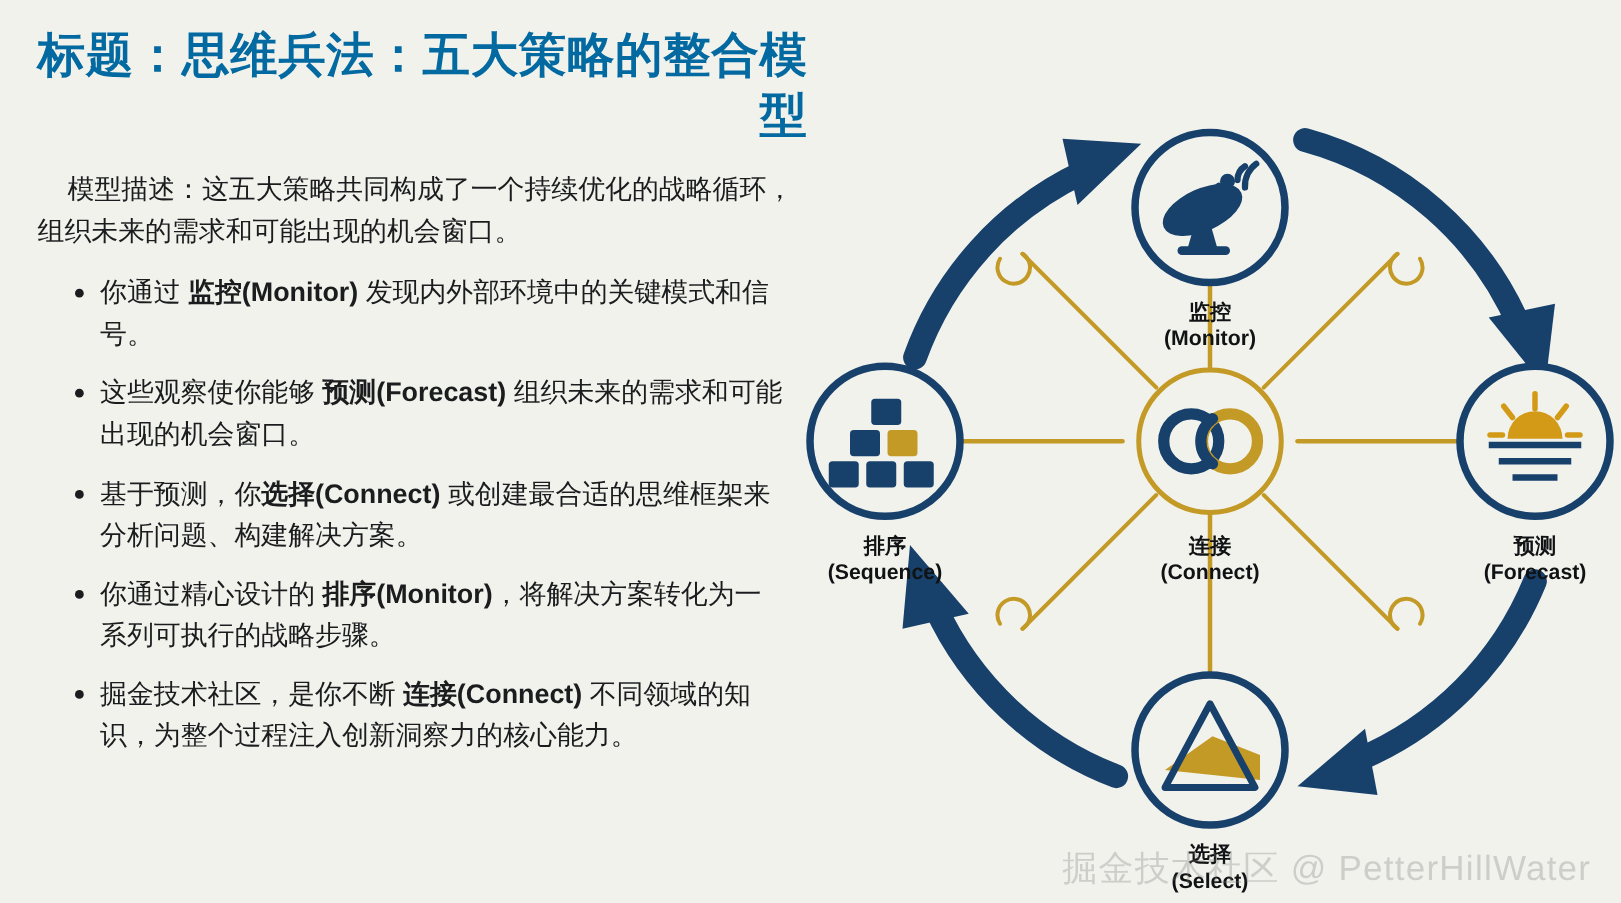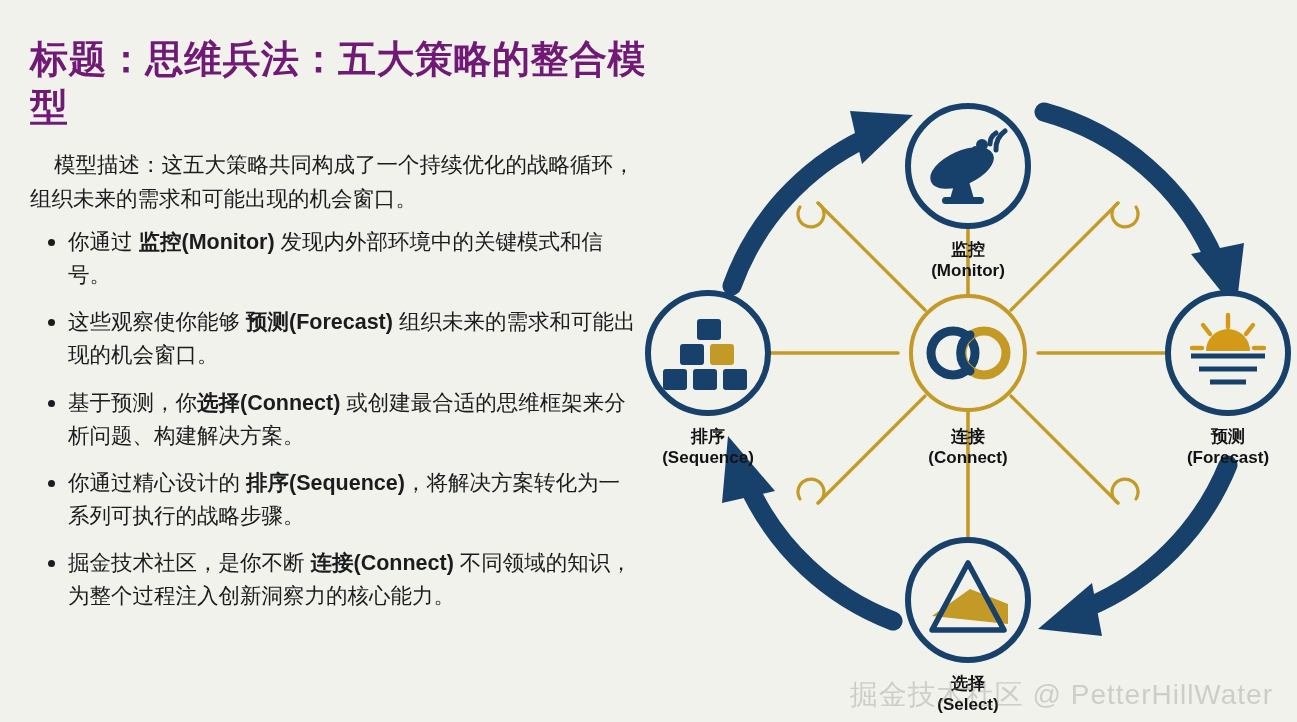--- a/index.html
+++ b/index.html
@@ -22,39 +22,40 @@
     left: 0; top: 0;
     width: 660px; height: 722px;
     padding: 18px 14px 0 26px;
   }
 
   #page-title {
     font-size: 38px;
     font-weight: 700;
     letter-spacing: 0.5px;
     line-height: 1.25;
-    margin: 18px 0 18px 4px;
-    color: #701a75;
+    margin: 4px 0 18px 4px;
+    color: #0369a1;
+    text-align: right;
   }
 
   #model-desc {
     font-size: 21.5px;
     line-height: 1.56;
     margin: 0 0 10px 4px;
     color: #1a1c1e;
     max-width: 608px;
   }
   #model-desc .lead {
     font-weight: 400;
     margin-left: 24px;
   }
 
   #bullet-list {
     list-style: none;
-    margin: 4px;
+    margin: 16px;
     padding: 0 0 0 14px;
   }
   #bullet-list li {
     position: relative;
     font-size: 21.5px;
     line-height: 1.54;
     margin: 0 0 14px 0;
     padding-left: 24px;
     max-width: 592px;
     color: #1a1c1e;
@@ -118,21 +119,21 @@
     <li>
       <span>你通过 </span><b>监控(Monitor)</b><span> 发现内外部环境中的关键模式和信号。</span>
     </li>
     <li>
       <span>这些观察使你能够 </span><b>预测(Forecast)</b><span> 组织未来的需求和可能出现的机会窗口。</span>
     </li>
     <li>
       <span>基于预测，你</span><b>选择(Connect)</b><span> 或创建最合适的思维框架来分析问题、构建解决方案。</span>
     </li>
     <li>
-      <span>你通过精心设计的 </span><b>排序(Sequence)</b><span>，将解决方案转化为一系列可执行的战略步骤。</span>
+      <span>你通过精心设计的 </span><b>排序(Monitor)</b><span>，将解决方案转化为一系列可执行的战略步骤。</span>
     </li>
     <li>
       <span>掘金技术社区，是你不断 </span><b>连接(Connect)</b><span> 不同领域的知识，为整个过程注入创新洞察力的核心能力。</span>
     </li>
   </ul>
 </div>
 
 <div id="diagram-pane">
 <svg id="diagram-svg" viewBox="0 0 657 684" xmlns="http://www.w3.org/2000/svg">
 

